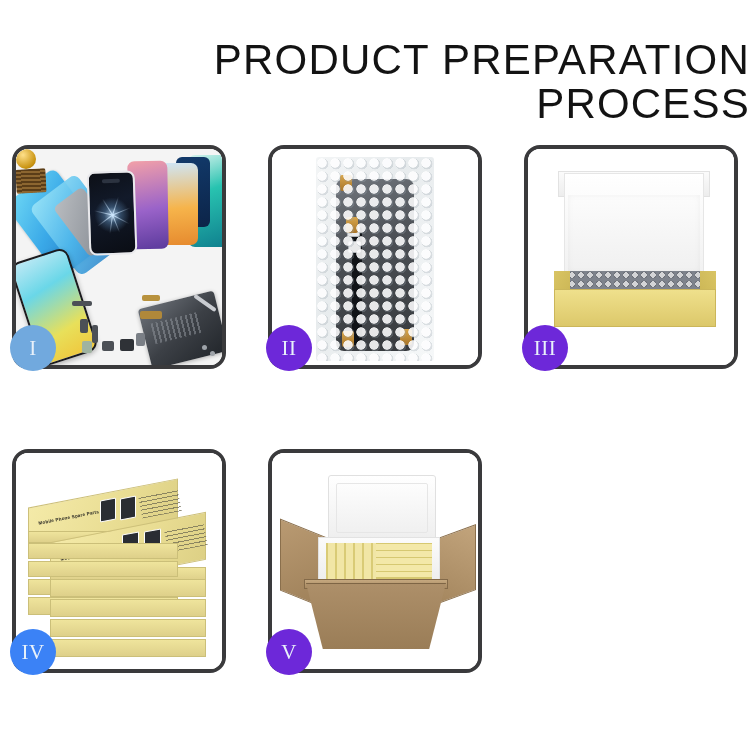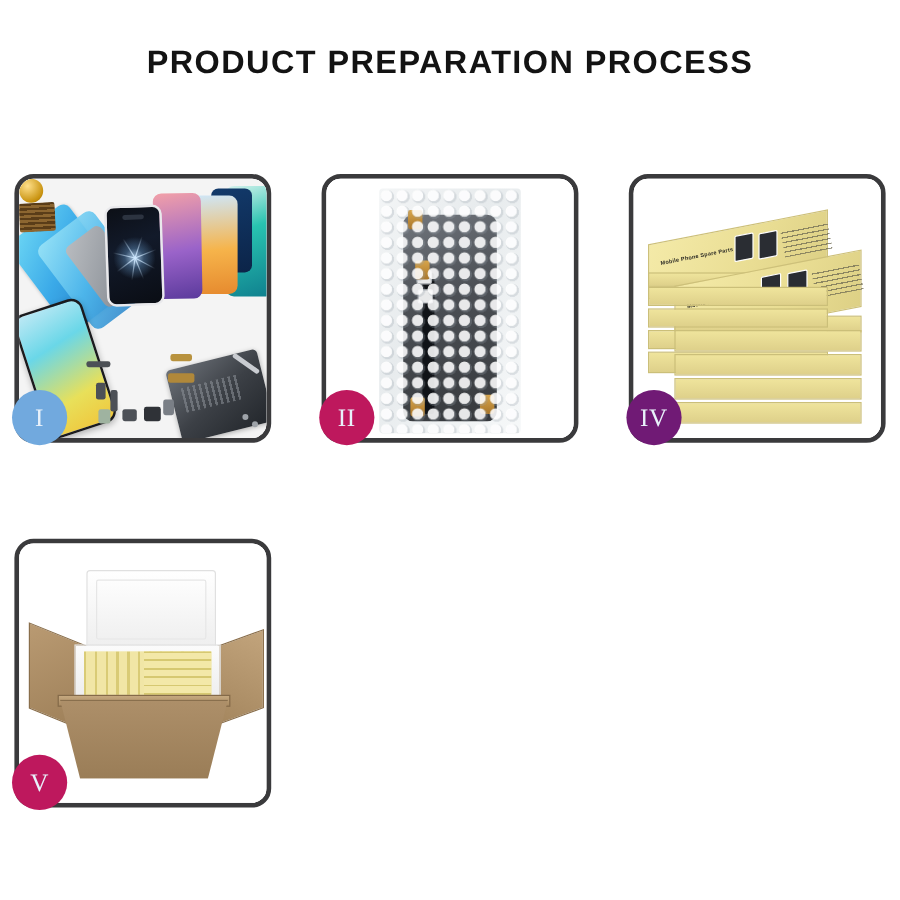--- a/index.html
+++ b/index.html
@@ -12,26 +12,27 @@
     overflow: hidden;
     position: relative;
   }
 
   .page { width: 750px; height: 750px; position: relative; }
 
   
   .header { width: 100%; text-align: center; padding-top: 38px; }
 
   .title {
-    font-size: 27px;
-    font-weight: 700;
+    font-size: 42px;
+    font-weight: 400;
     letter-spacing: 1.2px;
     color: #131313;
     font-family: "Liberation Sans", sans-serif;
     line-height: 1.05;
+    text-align: right;
   }
 
   .subtitle {
     margin-top: 12px;
     font-size: 15.5px;
     font-weight: 400;
     color: #1b1b1b;
     letter-spacing: 0.2px;
   }
 
@@ -66,31 +67,31 @@
   }
 
   
   .badge {
     position: absolute;
     left: -6px;
     bottom: -6px;
     width: 46px;
     height: 46px;
     border-radius: 50%;
-    background: #be185d;
+    background: #6d28d9;
     color: #e8f1fa;
     font-family: "Liberation Serif", serif;
     font-size: 21px;
     line-height: 46px;
     text-align: center;
     z-index: 6;
     letter-spacing: 0.5px;
   }
   .panel.p1 .badge { background: #71a9de; }
-  .panel.p4 .badge { background: #701a75; }
+  .panel.p4 .badge { background: #3b82f6; }
 
   
   .scene1 { position: absolute; inset: 0; background: #f4f4f4; }
 
   .ph { position: absolute; border-radius: 5px; }
 
   .ph-blue-film {
     left: 10px; top: 28px; width: 62px; height: 92px;
     background: linear-gradient(150deg,#6fd9f5 0%,#3aa9e8 45%,#1e6fbb 100%);
     transform: rotate(-37deg);
@@ -464,20 +465,34 @@
             <div class="bw-tape" style="left:30px;top:60px;"></div>
             <div class="bw-tape" style="left:26px;top:174px;"></div>
             <div class="bw-tape" style="left:84px;top:172px;"></div>
             <div class="bubbles"></div>
           </div>
         </div>
       </div>
       <div class="badge">II</div>
     </div>
 
+    <div class="panel p3">
+      <div class="panel-inner">
+        <div class="scene3">
+          <div class="b3-lid"></div>
+          <div class="b3-back"></div>
+          <div class="b3-foam"></div>
+          <div class="b3-bubble"></div>
+          <div class="b3-sideL"></div>
+          <div class="b3-sideR"></div>
+          <div class="b3-front"></div>
+        </div>
+      </div>
+      <div class="badge">III</div>
+    </div>
 
     <div class="panel p4">
       <div class="panel-inner">
         <div class="scene4">
           <div class="stack">
 
             <div class="bx-top" style="left:6px;top:18px;width:150px;height:46px;"></div>
             <div class="bx" style="left:6px;top:56px;width:150px;height:12px;"></div>
             <div class="lbl" style="left:16px;top:40px;">Mobile Phone Spare Parts</div>
             <div class="thumb" style="left:78px;top:24px;width:16px;height:22px;"></div>

